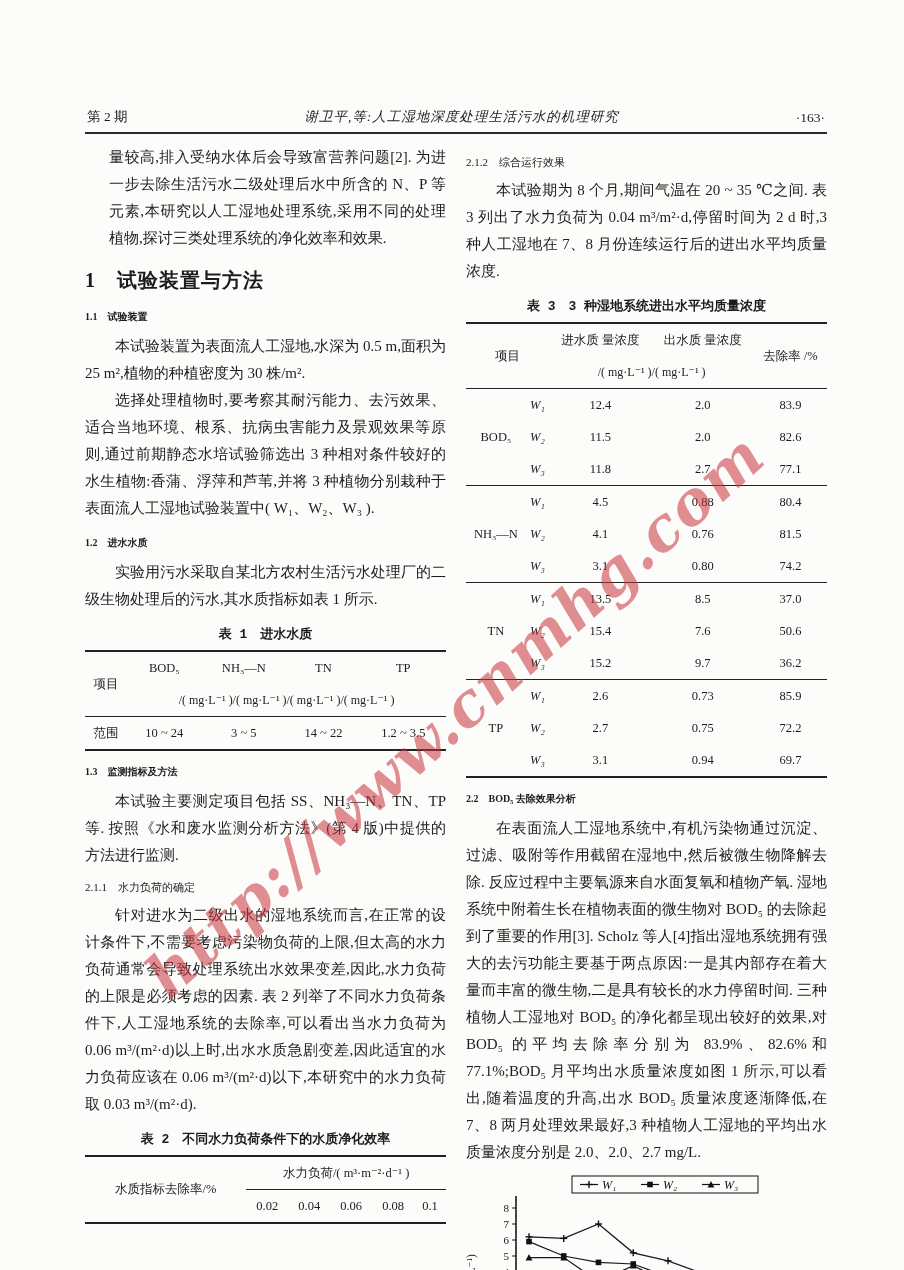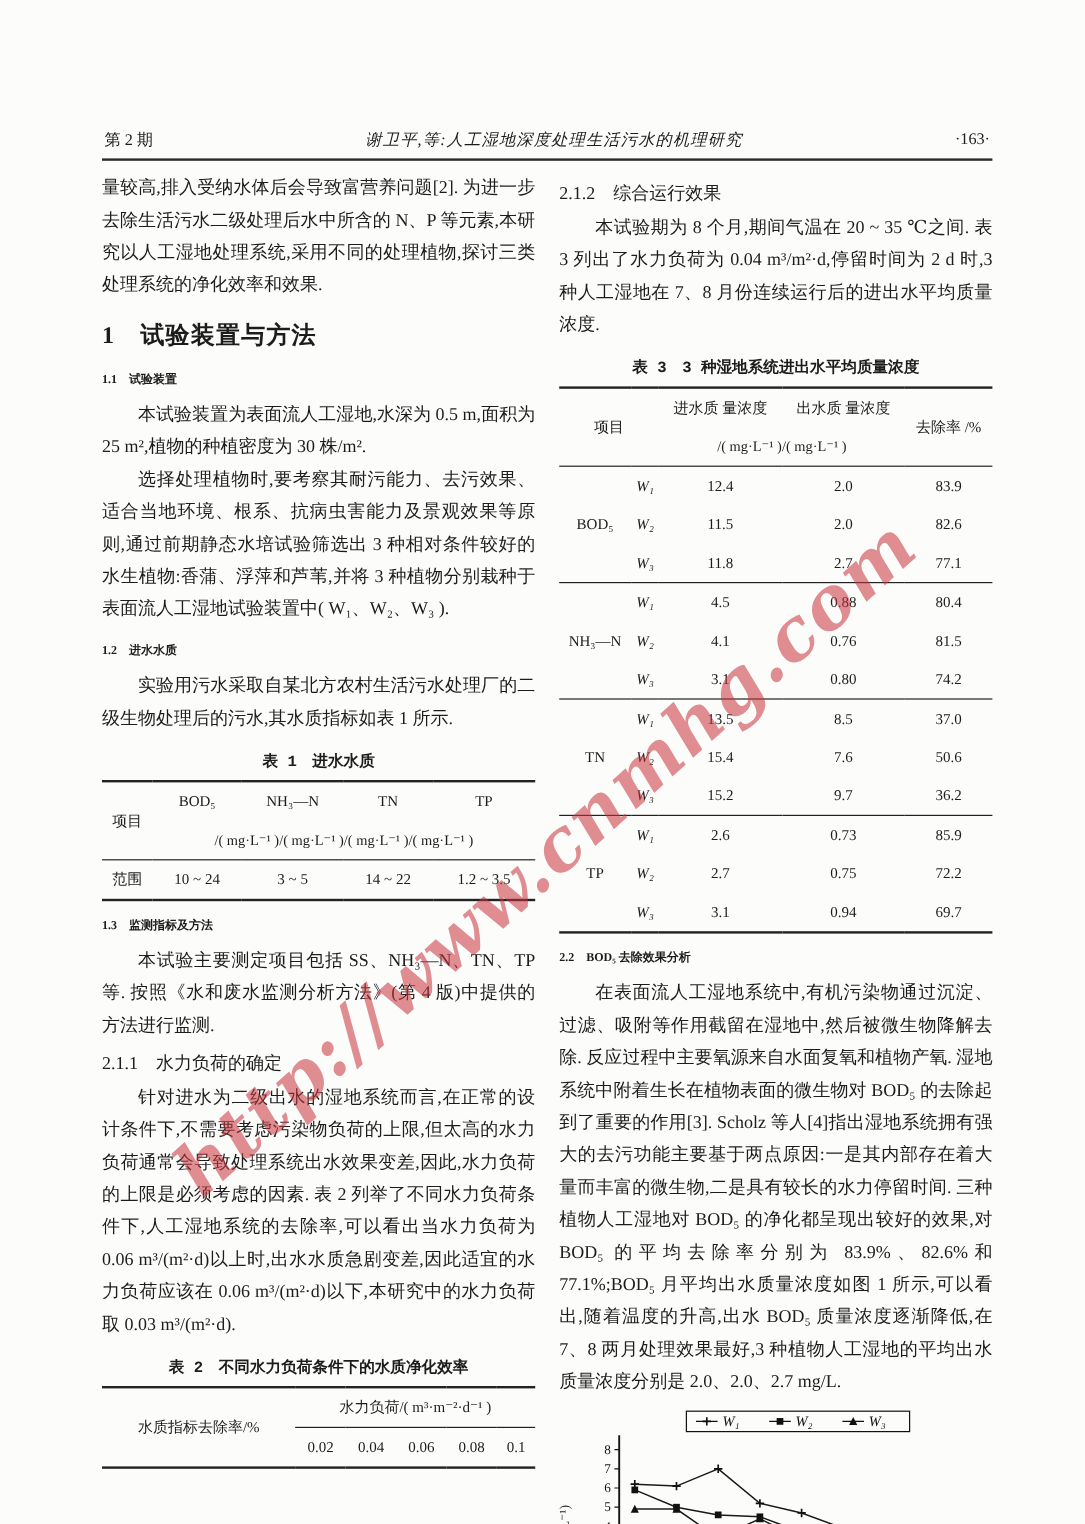--- a/index.html
+++ b/index.html
@@ -3,32 +3,32 @@
 <meta charset="utf-8">
 <style>
   html,body{margin:0;padding:0;}
   body{
     width:904px;height:1270px;position:relative;overflow:hidden;
     background:#fcfcfa;color:#1c1c1c;
     font-family:"Liberation Serif","DejaVu Serif",serif;
   }
   .page{position:absolute;left:85px;top:108px;width:742px;}
   
-  .hdr{display:flex;justify-content:space-between;
+  .hdr{display:flex;justify-content:space-between;align-items:flex-end;
        font-size:13.5px;padding:0 2px 6px 2px;gap:28px;}
   .hdr .mid{letter-spacing:1px;font-style:italic;}
   .hdr-rule{border-top:2.5px solid #2a2a2a;margin-bottom:10px;}
   
   .cols{display:flex;gap:20px;}
   .col{width:361px;font-size:15px;line-height:27px;}
   .para{margin:0;text-indent:2em;text-align:justify;}
-  .para.noindent{text-indent:0;}
+  .para.noindent{text-indent:0;margin-left:24px;}
   .h-num{font-size:20px;font-weight:bold;margin:15px 0 9px;letter-spacing:1px;}
   .h-sub{font-size:10px;font-weight:bold;margin:7px 0 3px;}
-  .h-sub3{font-size:15px;font-weight:normal;margin:5px 0 1px;}
+  .h-sub3{font-size:11px;font-weight:normal;margin:5px 0 1px;}
   
   .tcap{text-align:center;font-weight:bold;font-size:13px;margin:8px 0 2px;font-family:Liberation Mono, monospace;}
   table.tbl{border-collapse:collapse;width:100%;font-size:12.5px;text-align:center;
             border-top:2px solid #222;border-bottom:2px solid #222;margin-bottom:6px;}
   table.tbl th,table.tbl td{font-weight:normal;padding:2.5px 2px;}
   .rule-b{border-bottom:1.2px solid #222;}
   .rule-t{border-top:1.2px solid #222;}
   .unit{font-size:12px;}
   #table3 td.grp{vertical-align:middle;}
   #table3 .wlab{font-style:italic;}

